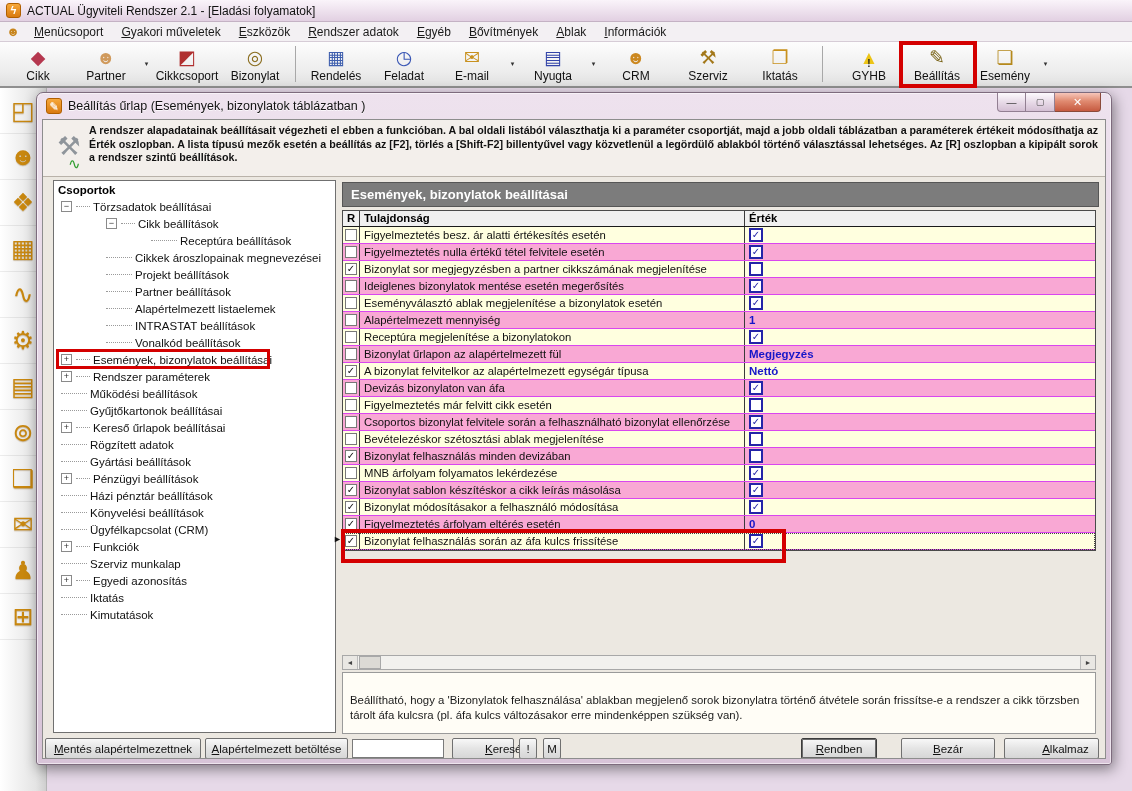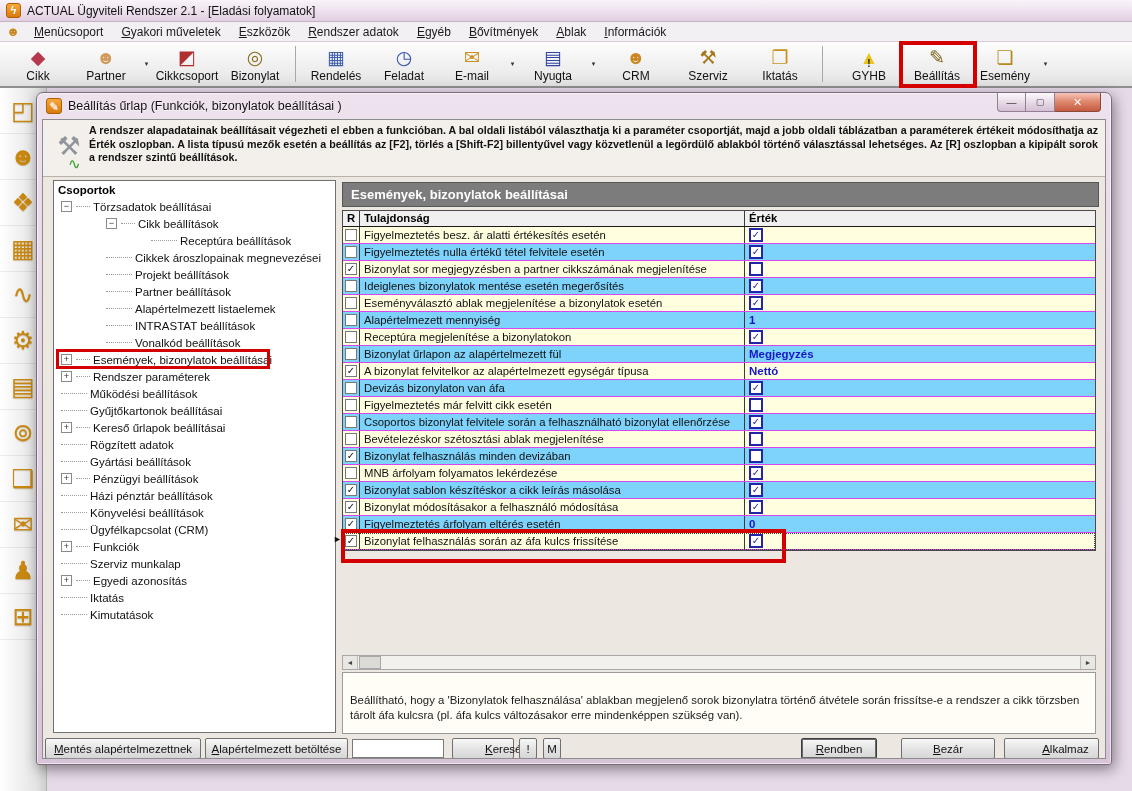--- a/index.html
+++ b/index.html
@@ -87,21 +87,21 @@
     line-height:23px; padding-left:8px; }
 
   #settings-table { position:absolute; left:299px; top:90px; width:754px;
     border:1px solid #4a4a4a; background:#fff; font-size:11.3px; }
   .thead { display:flex; height:16px; background:#f0f0f0; border-bottom:1px solid #1a1a1a; font-weight:bold; }
   .th { line-height:15px; }
   .th.r { width:17px; flex:none; text-align:center; border-right:1px solid #3a3a3a; }
   .th.p { width:385px; flex:none; padding-left:4px; border-right:1px solid #3a3a3a; }
   .th.v { flex:1; padding-left:4px; }
   .trow { display:flex; height:17px; border-bottom:1px solid #d946ef; position:relative; }
-  .trow.odd { background:#ffffdf; } .trow.even { background:#7dd3fc; }
+  .trow.odd { background:#ffffdf; } .trow.even { background:#f9a8d4; }
   .cell.rc { width:17px; flex:none; display:flex; align-items:center; justify-content:center;
     border-right:1px solid #3a3a3a; }
   .cell.pc { width:385px; flex:none; line-height:16px; padding-left:4px;
     border-right:1px solid #3a3a3a; overflow:hidden; white-space:nowrap; color:#101010; }
   .cell.vc { flex:1; display:flex; align-items:center; padding-left:4px; }
   .cb { width:12px; height:12px; background:#fff; border:1px solid #787878; font-size:10px;
     line-height:10px; text-align:center; color:#101010; font-weight:bold; }
   .vcb { width:14px; height:14px; background:#fff; border:2px solid #2424a8; font-size:10px;
     line-height:9px; text-align:center; color:#2424a8; font-weight:900; }
   .vtext { color:#1616c8; font-weight:bold; font-size:11.5px; }
@@ -230,21 +230,21 @@
       <div class="side-icon">⊚</div>
       <div class="side-icon">❑</div>
       <div class="side-icon">✉</div>
       <div class="side-icon">♟</div>
       <div class="side-icon">⊞</div>
     </div>
 
   <div id="dialog">
     <div id="dlg-titlebar">
       <span class="dlg-ico">✎</span>
-      <span>Beállítás űrlap (Funkciók, bizonylatok beállításai )</span>
+      <span>Beállítás űrlap (Események, bizonylatok táblázatban )</span>
     </div>
     <div id="dlg-controls">
       <div class="wbtn min">—</div>
       <div class="wbtn max">▢</div>
       <div class="wbtn close">✕</div>
     </div>
 
     <div id="dlg-body">
 
       <div id="dlg-header">

